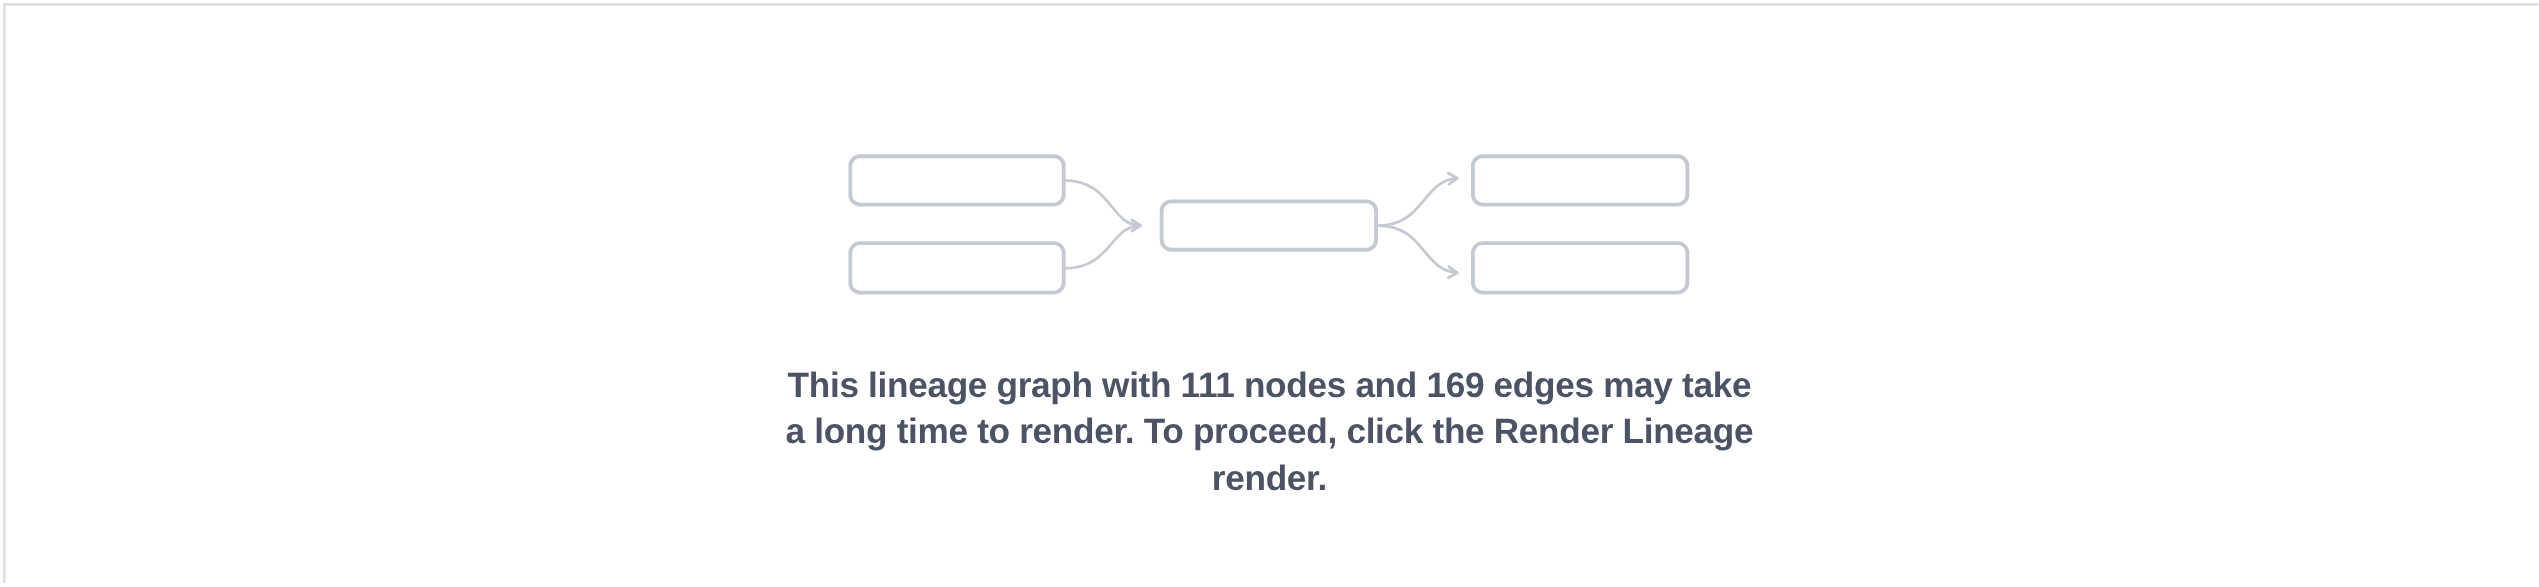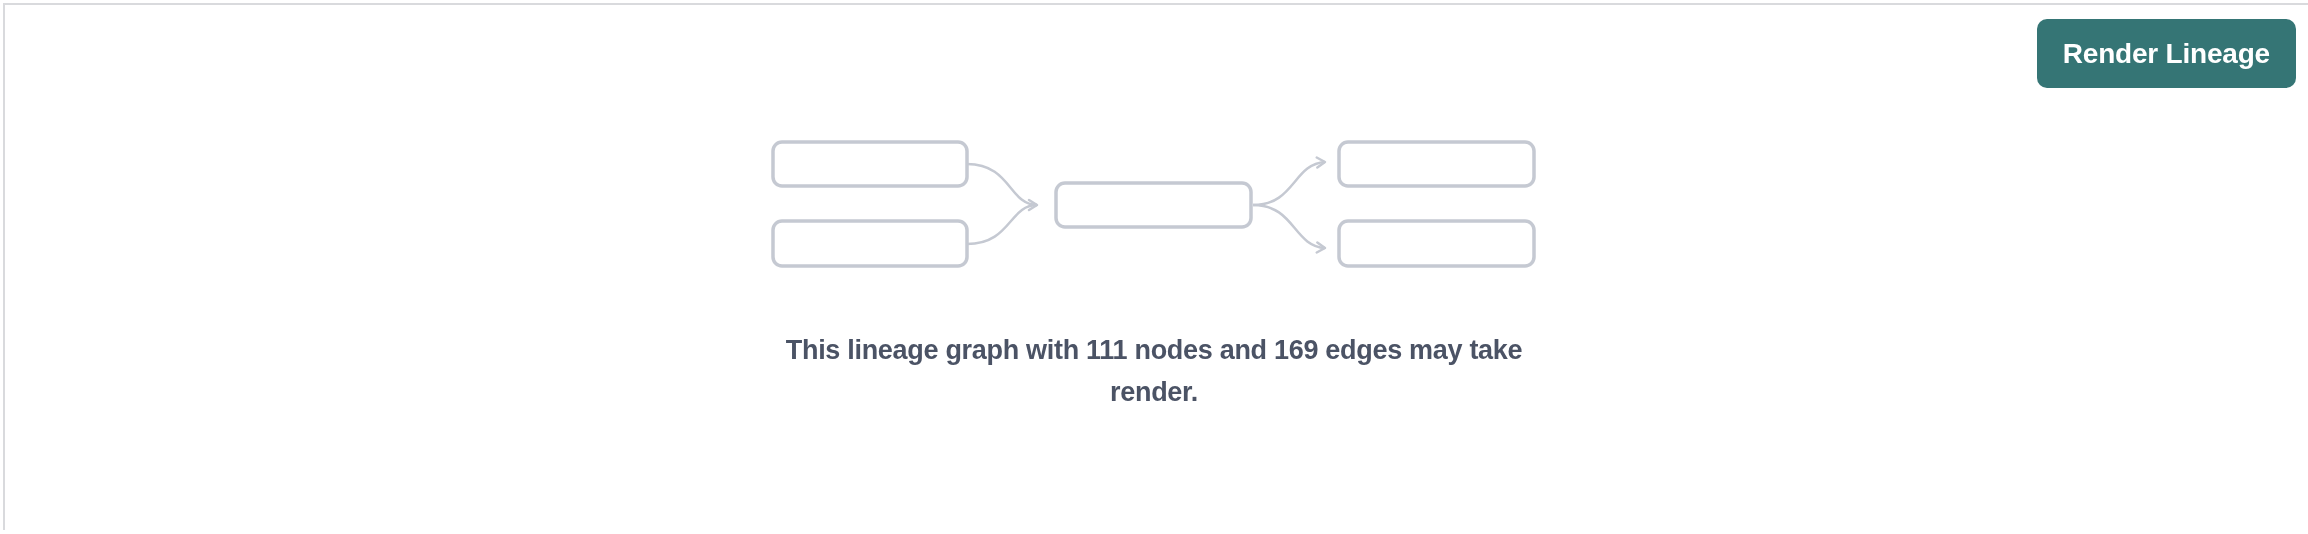--- a/index.html
+++ b/index.html
@@ -70,38 +70,37 @@
   .illustration-wrap svg {
     display: inline-block;
   }
   .message {
     position: absolute;
     top: 329px;
     left: 0;
     width: 100%;
     text-align: center;
     color: #4b5365;
-    font-size: 27px;
+    font-size: 32px;
     font-weight: 700;
     line-height: 42px;
     letter-spacing: -0.3px;
   }
   .message .line {
     display: block;
   }
 </style>
 </head>
 <body>
 
 <div class="panel">
 
   <div class="divider-top"></div>
   <div class="divider-left"></div>
 
-  <button class="render-btn">Render Lineage</button>
 
   <div class="empty-state">
 
     <div class="illustration-wrap">
       <svg width="767" height="130" viewBox="0 0 767 130" xmlns="http://www.w3.org/2000/svg">
         <defs>
           <marker id="arrow" markerUnits="userSpaceOnUse" markerWidth="14" markerHeight="14" refX="10" refY="7" orient="auto">
             <path d="M 2 2 L 10 7 L 2 12" fill="none" stroke="#c5c9d2" stroke-width="2.5" stroke-linecap="round" stroke-linejoin="round"></path>
           </marker>
         </defs>
@@ -116,17 +115,18 @@
           <path d="M 196 24 C 240 24 238 65 266 65" marker-end="url(#arrow)"></path>
           <path d="M 196 104 C 240 104 238 65 266 65"></path>
           <path d="M 482 65 C 524 65 522 24 554 22" marker-end="url(#arrow)"></path>
           <path d="M 482 65 C 524 65 522 106 554 108" marker-end="url(#arrow)"></path>
         </g>
       </svg>
     </div>
 
     <div class="message">
       <span class="line">This lineage graph with 111 nodes and 169 edges may take</span>
+      <span class="line">a long time to render. To proceed, click the Render Lineage</span>
       <span class="line">render.</span>
     </div>
 
   </div>
 </div>
 
 </body></html>

